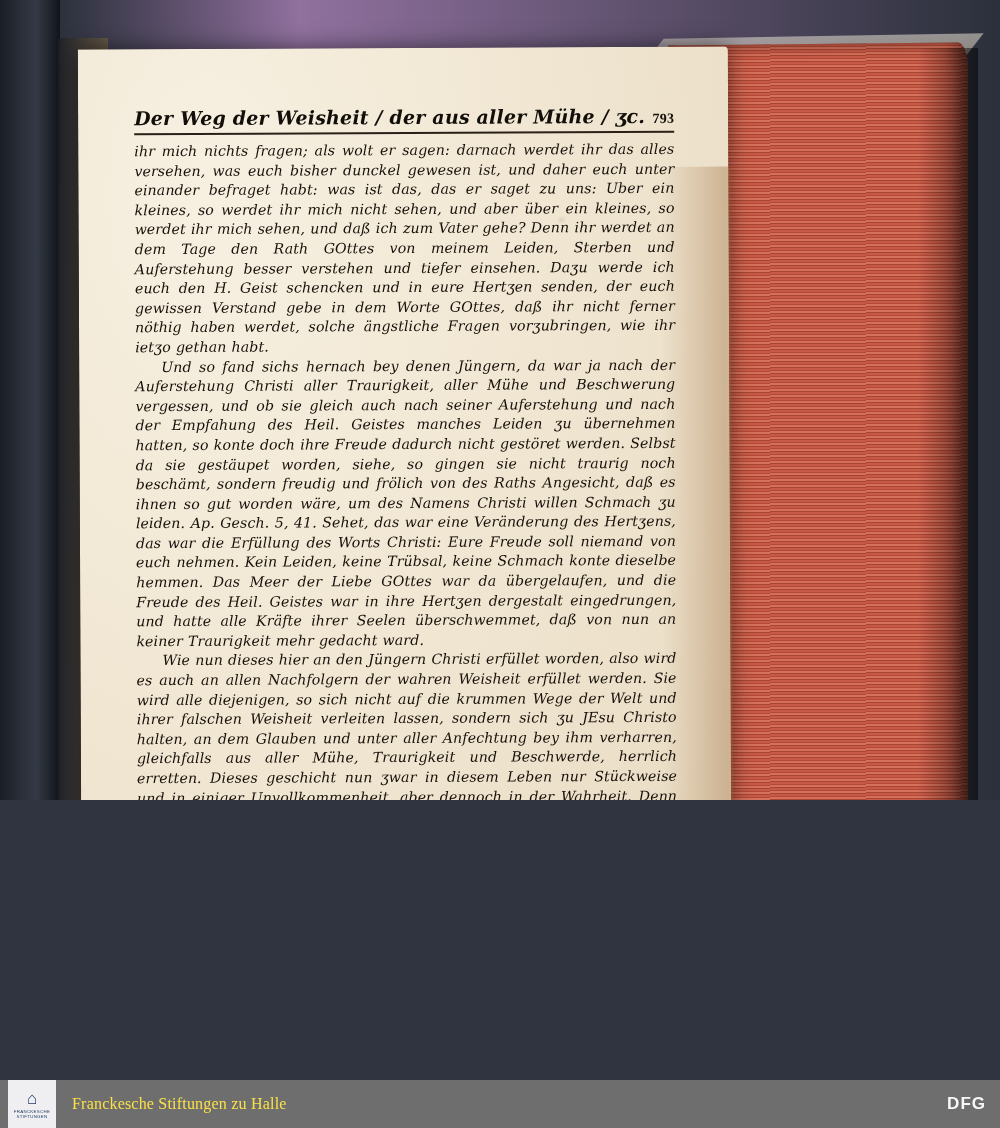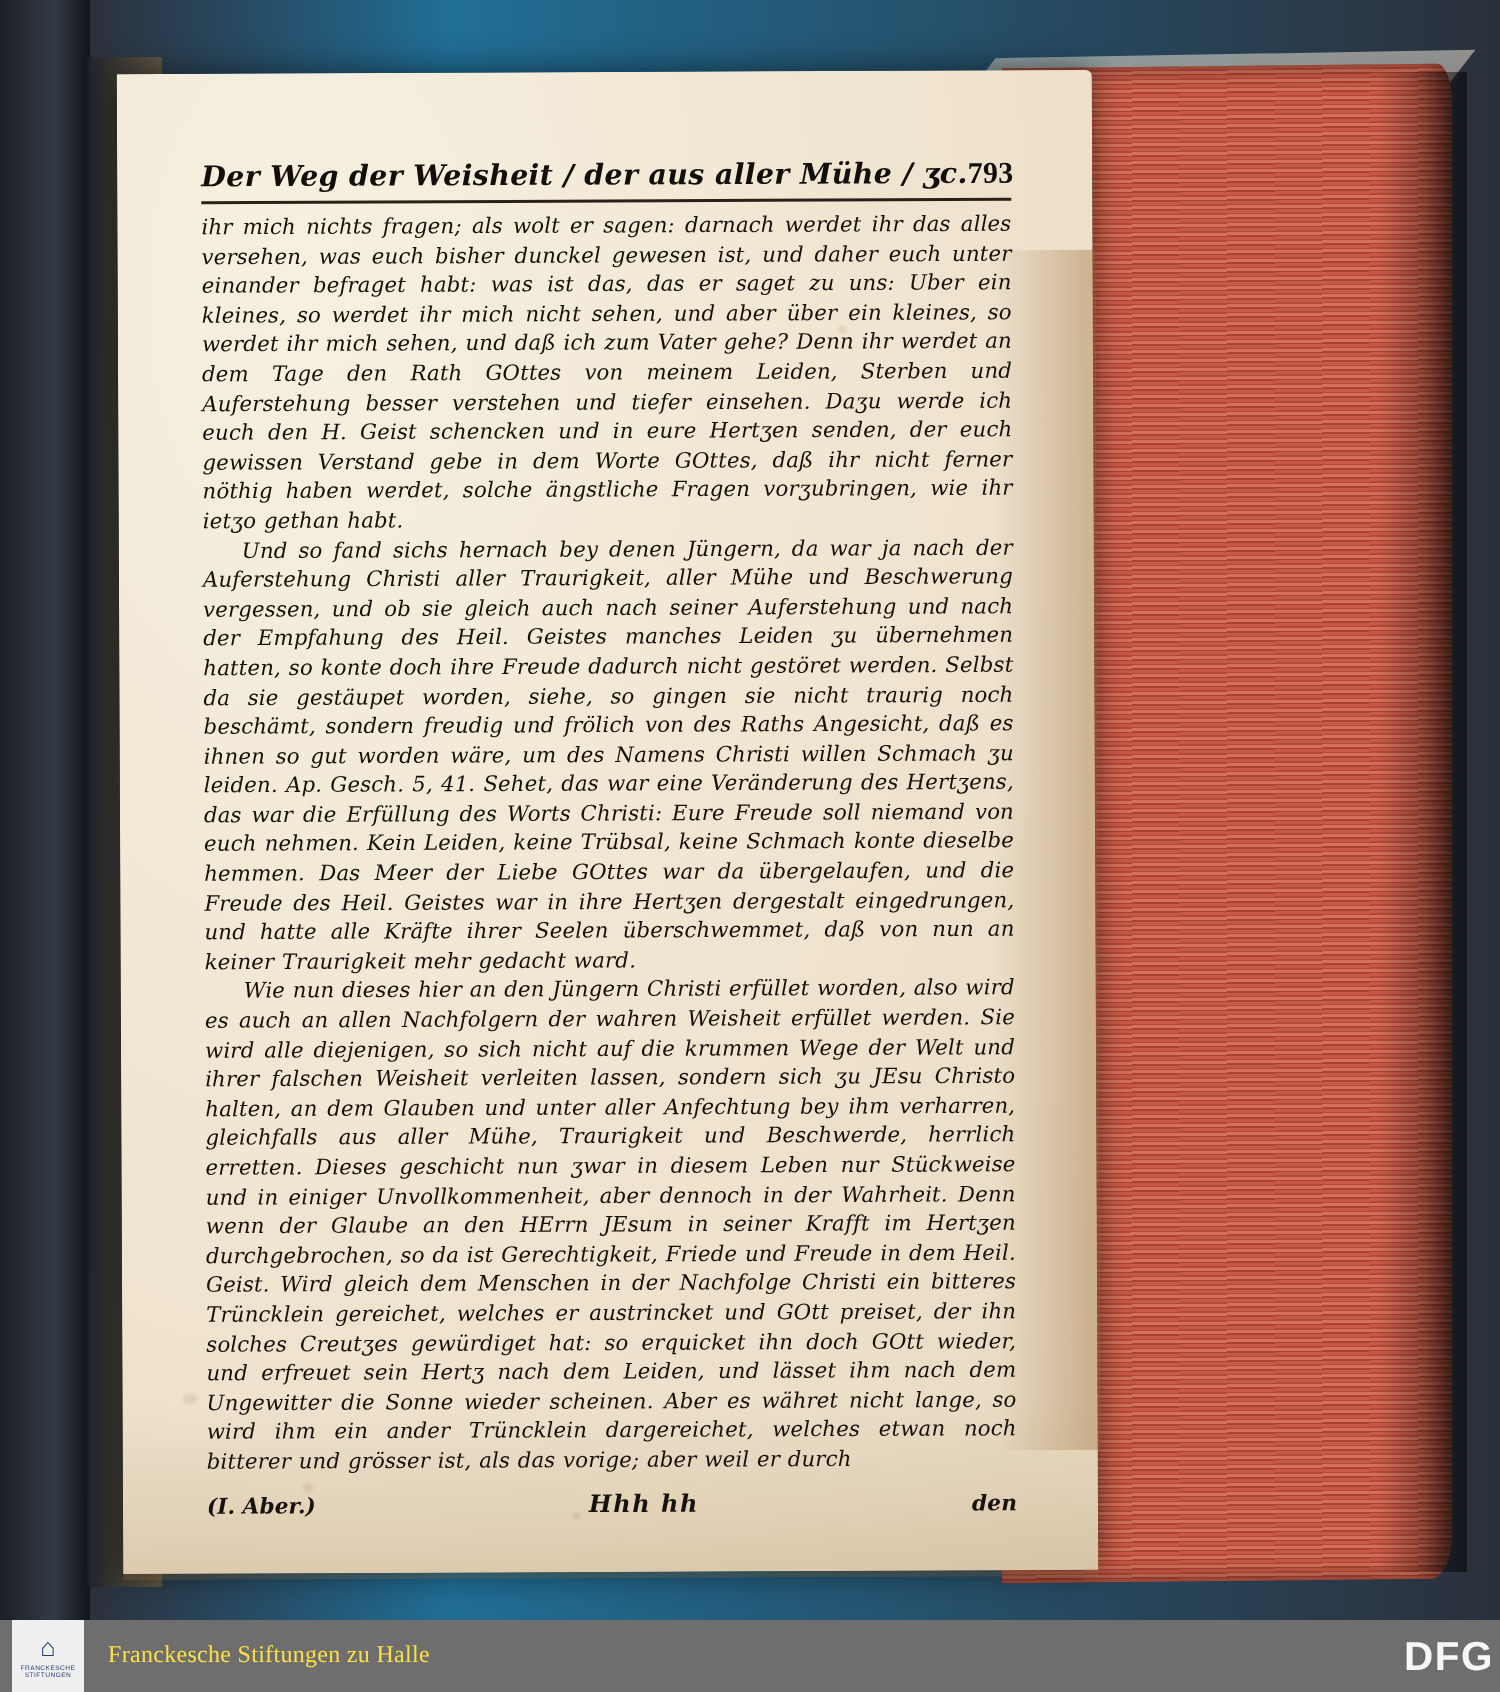--- a/index.html
+++ b/index.html
@@ -13,22 +13,22 @@
     position: relative;
     overflow: hidden;
     font-family: "Liberation Serif", serif;
   }
 
   
   #viewer {
     position: absolute;
     left: 0; top: 0;
     width: 1000px;
-    height: 1080px;
-    background: #0ea5e9;
+    height: 800px;
+    background: #f0abfc;
     overflow: hidden;
   }
 
   
   #desk {
     position: absolute;
     inset: 0;
     background: linear-gradient(90deg,#23272f 0%, #2c313c 6%, #32374280 30%, #2b303b 100%);
   }
 
@@ -147,21 +147,21 @@
     font-weight: bold;
     font-size: 19px;
     letter-spacing: .2px;
     color: #120e09;
   }
   .headline-title {
     font-style: italic;
     white-space: nowrap;
   }
   .headline-folio {
-    font-size: 20px;
+    font-size: 14px;
     font-weight: bold;
     font-family: "Liberation Serif", serif;
     text-align: right;
   }
   .rule {
     height: 2px;
     background: #2a2018;
     margin: 4px 0 7px 0;
     width: 100%;
   }
@@ -236,25 +236,25 @@
   }
   #bottom-title {
     color: #fde047;
     font-family: "Liberation Serif", serif;
     font-size: 16px;
     margin-left: 16px;
     letter-spacing: .2px;
   }
   #dfg {
     margin-left: auto;
-    margin-right: 4px;
+    margin-right: 14px;
     color: #ffffff;
     font-family: "Liberation Sans", sans-serif;
     font-weight: bold;
-    font-size: 27px;
+    font-size: 17px;
     letter-spacing: 1px;
     opacity: .95;
   }
 </style>
 </head>
 <body>
 
 <div id="viewer">
   <div id="desk"></div>
   <div id="left-edge"></div>

